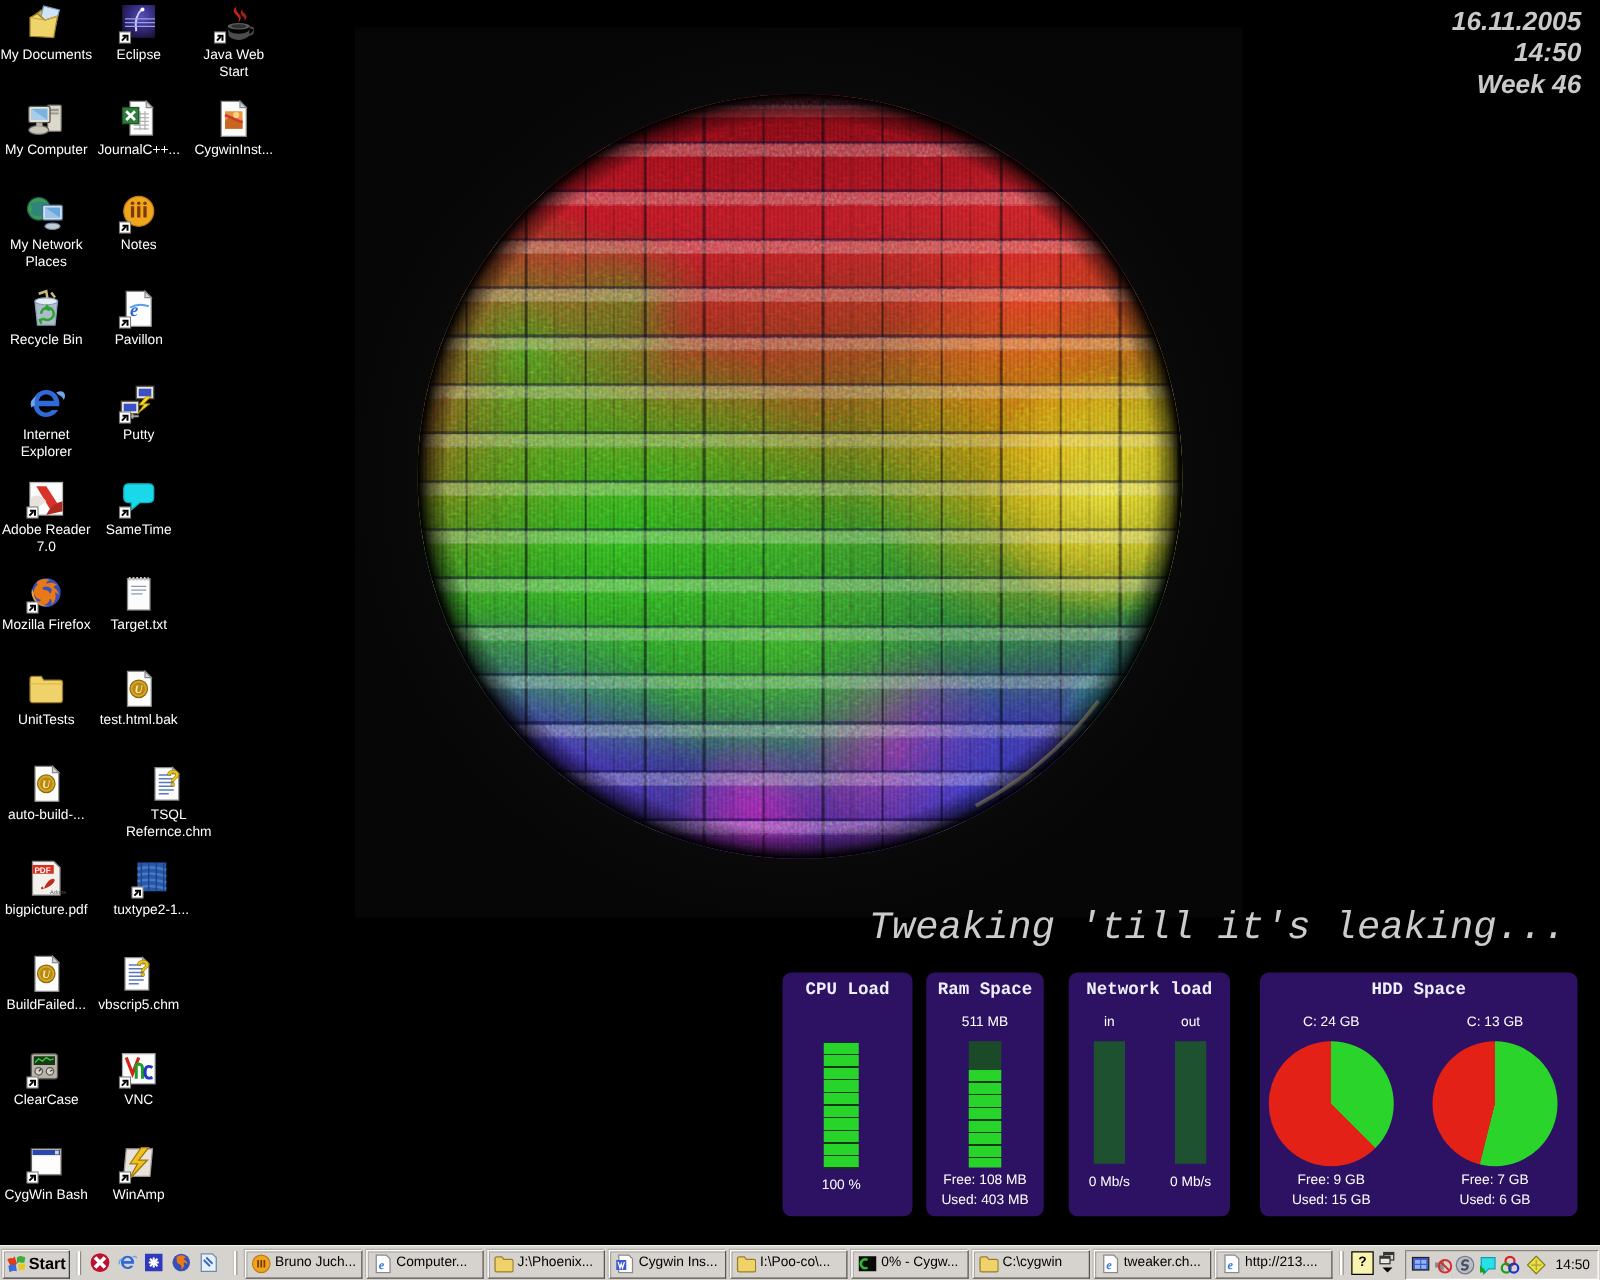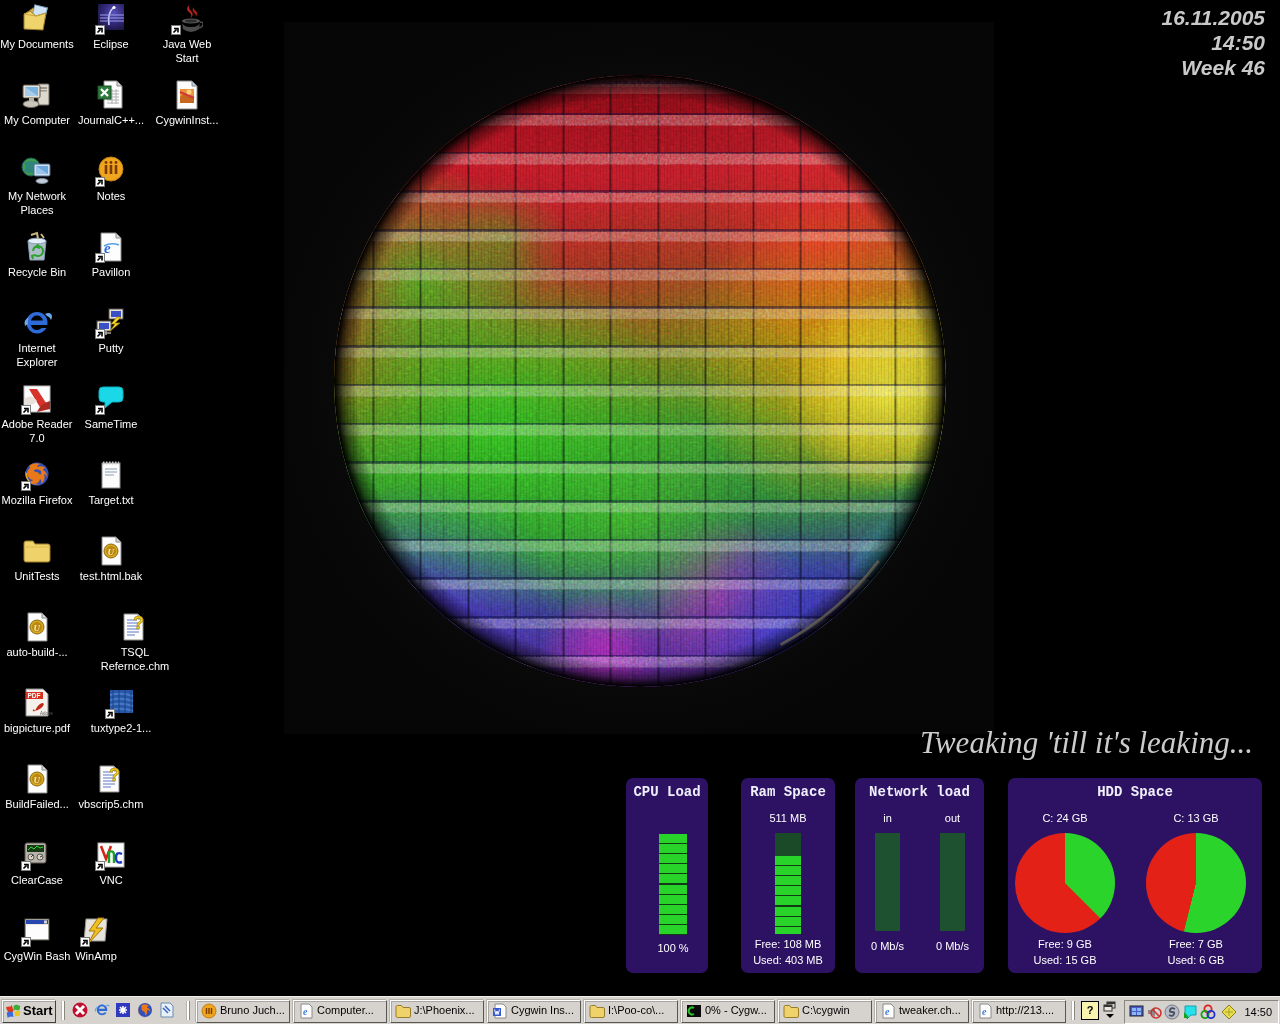--- a/index.html
+++ b/index.html
@@ -47,21 +47,21 @@
 
 #date{position:absolute;top:5px;right:15px;text-align:right;color:#c9c9c9;
  font-weight:bold;font-style:italic;font-size:21px;line-height:25px;}
 
 .icon{position:absolute;width:84px;text-align:center;}
 .icon svg{display:block;margin:0 auto;}
 .icon .lbl{margin-top:2px;font-size:11px;line-height:14px;color:#fff;
  text-shadow:1px 1px 1px #000, 1px 1px 2px #000;white-space:nowrap;}
 
 #tweak{position:absolute;top:725px;right:27px;color:#cccccc;
- font-family:Liberation Serif, serif;font-style:italic;font-size:31px;}
+ font-family:Liberation Mono, monospace;font-style:italic;font-size:31px;}
 
 .panel{position:absolute;top:778px;height:195px;background:#2d1263;border-radius:7px;
  color:#fff;box-sizing:border-box;}
 .panel .title{font-family:"Liberation Mono",monospace;font-weight:bold;font-size:14px;
  text-align:center;margin-top:6px;color:#efeffc;}
 .panel .small{font-size:11px;text-align:center;color:#fff;}
 .bar{position:absolute;box-sizing:border-box;}
 .seg{background:repeating-linear-gradient(180deg,#28d32a 0px,#28d32a 9px,#123a14 9px,#123a14 10.1px);}
 
 #taskbar{position:absolute;left:0;top:996px;width:1280px;height:28px;background:#d6d3ce;border-top:1px solid #efefe8;box-sizing:border-box;}
@@ -113,21 +113,21 @@
       <rect x="0" y="582.3" width="612" height="9.5" filter="url(#nzb)"></rect>
     </svg>
  <svg class="arc" width="612" height="612" style="position:absolute;left:0;top:0;">
   <circle cx="306" cy="306" r="299" fill="none" stroke="rgba(255,240,200,0.8)" stroke-width="3" stroke-dasharray="130 1748" stroke-dashoffset="-193"></circle>
  </svg>
  <div class="vig"></div>
 </div>
 <div id="date">16.11.2005<br>14:50<br>Week 46</div>
 <div id="tweak">Tweaking 'till it's leaking...</div>
 
-<div class="panel" id="p1" style="left:626px;width:82px;">
+<div class="panel" id="p1" style="left:626px;width:104px;">
   <div class="title">CPU Load</div>
   <div class="bar seg" style="left:33px;top:56px;width:28px;height:101px;"></div>
   <div class="small" style="position:absolute;top:164px;width:94px;">100 %</div>
 </div>
 <div class="panel" id="p2" style="left:741px;width:94px;">
   <div class="title">Ram Space</div>
   <div class="small" style="position:absolute;top:34px;width:94px;">511 MB</div>
   <div class="bar" style="left:34px;top:55px;width:26px;height:23px;background:#1b4a28;"></div>
   <div class="bar seg" style="left:34px;top:78px;width:26px;height:78px;"></div>
   <div class="small" style="position:absolute;top:160px;width:94px;">Free: 108 MB</div>
@@ -609,21 +609,21 @@
       <div style="position:relative;width:32px;margin:0 auto;height:32px;">
         <svg width="32" height="32">
           <use href="#i-cygbash"></use>
         </svg>
         <svg width="10" height="10" style="position:absolute;left:0;bottom:0;">
           <use href="#sarr"></use>
         </svg>
       </div>
       <div class="lbl">CygWin Bash</div>
     </div>
-    <div class="icon" style="left:54px;top:915px;">
+    <div class="icon" style="left:69px;top:915px;">
       <div style="position:relative;width:32px;margin:0 auto;height:32px;">
         <svg width="32" height="32">
           <use href="#i-winamp"></use>
         </svg>
         <svg width="10" height="10" style="position:absolute;left:0;bottom:0;">
           <use href="#sarr"></use>
         </svg>
       </div>
       <div class="lbl">WinAmp</div>
     </div>

